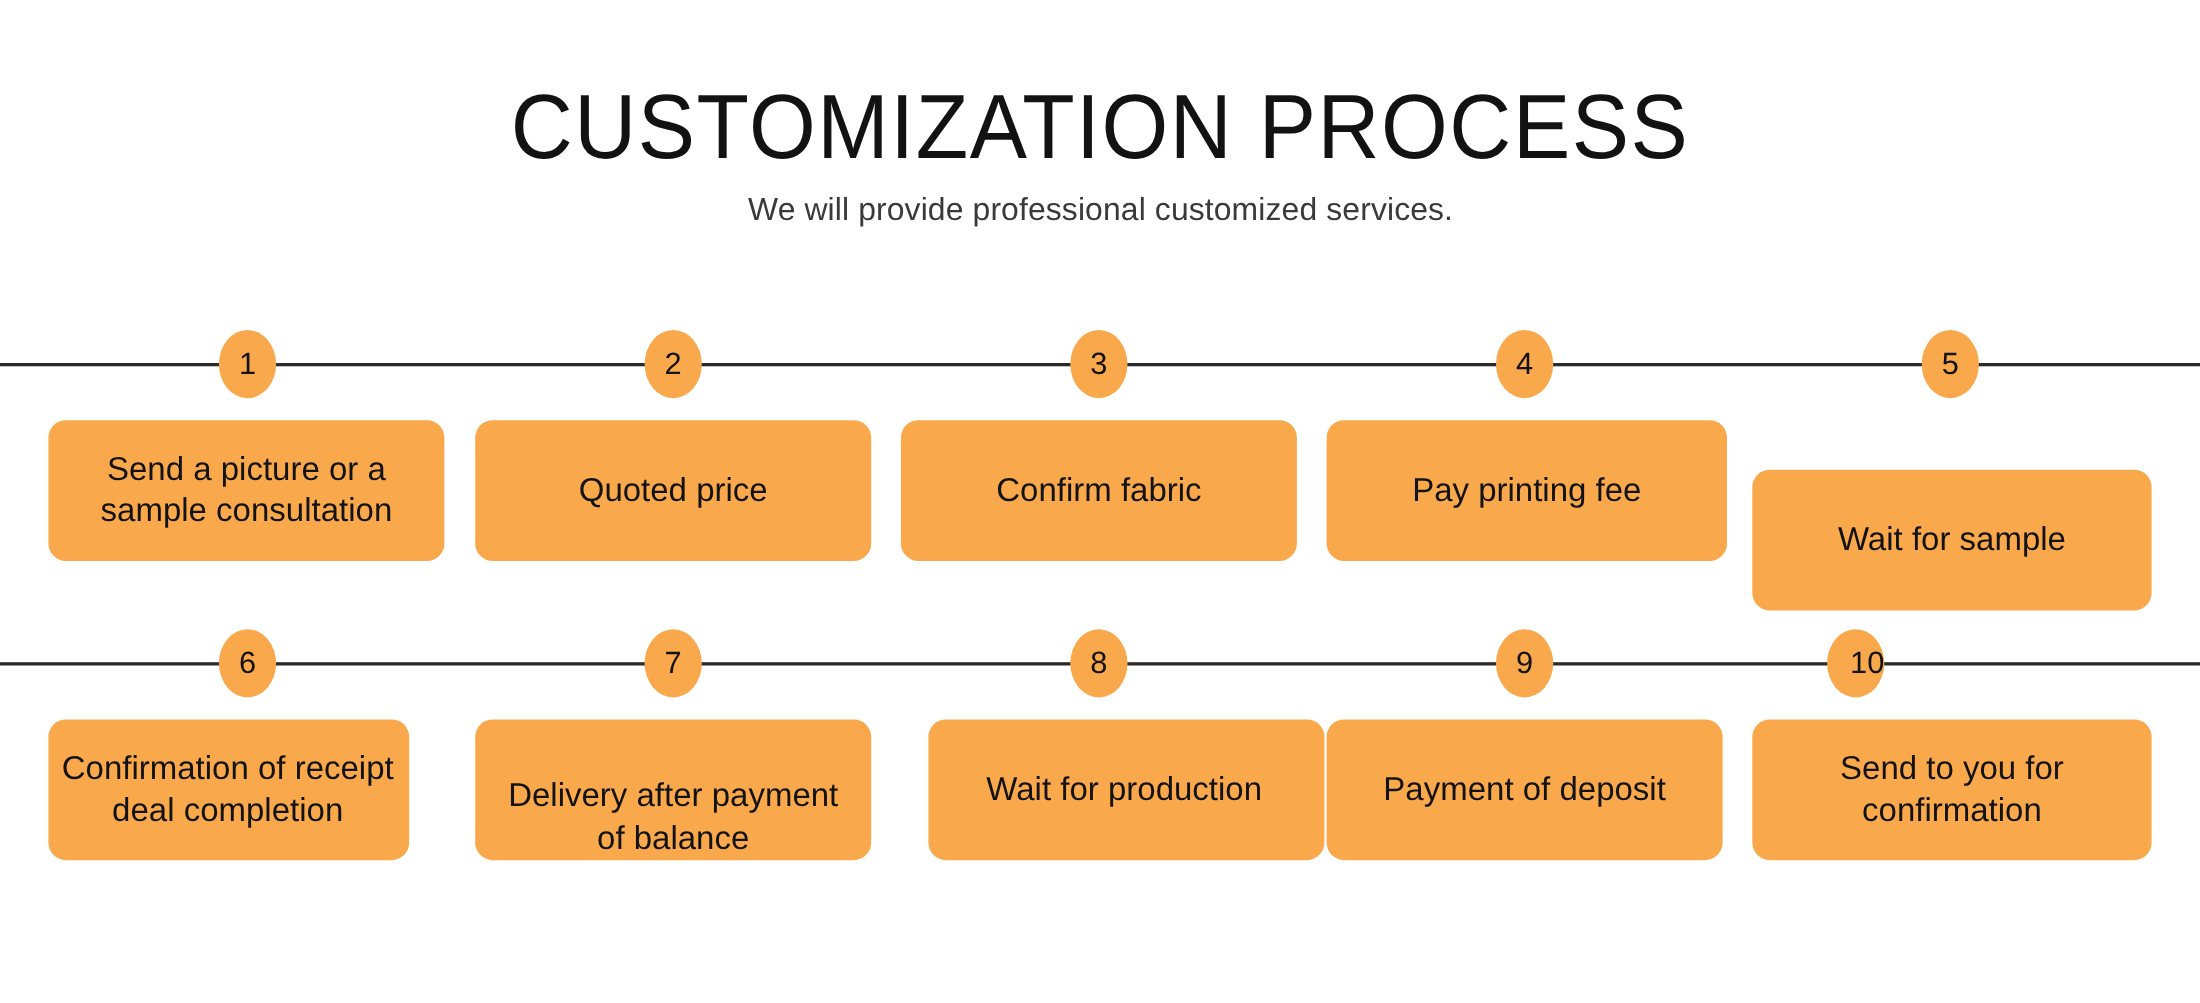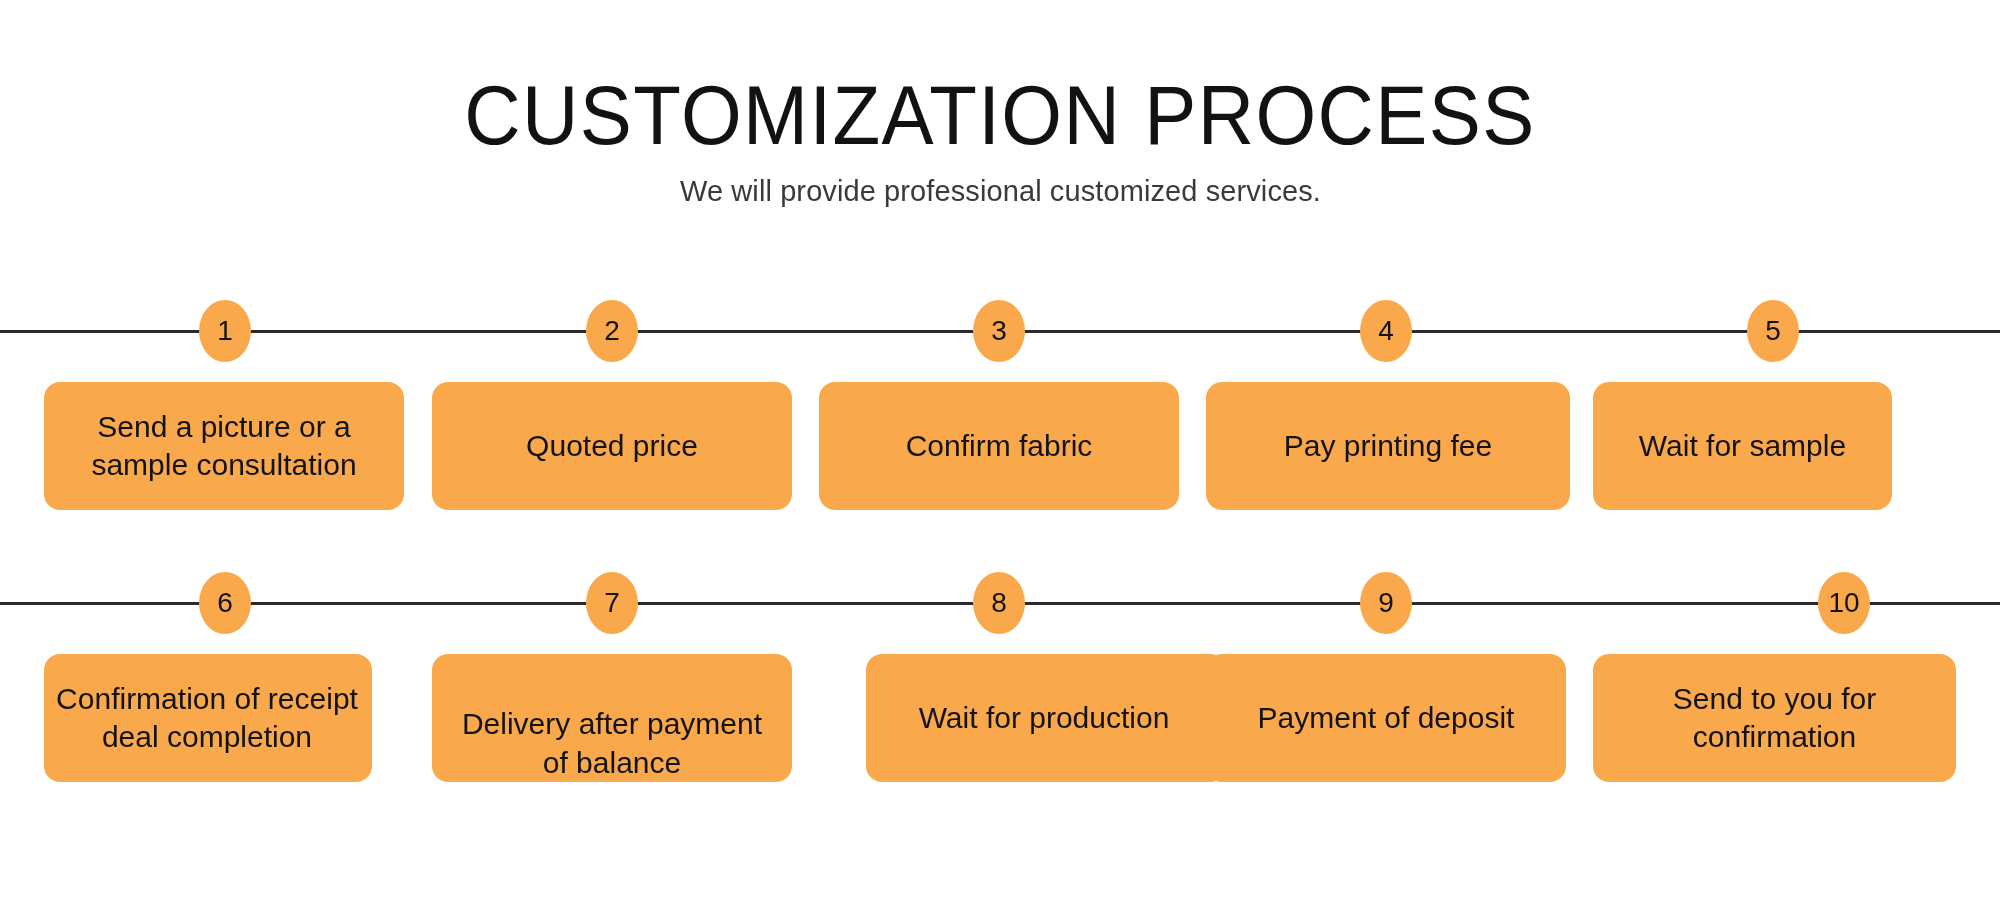--- a/index.html
+++ b/index.html
@@ -163,55 +163,55 @@
       </div>
       <div class="card" style="left:432px;width:360px;">
         <span class="card-label">Quoted price</span>
       </div>
       <div class="card" style="left:819px;width:360px;">
         <span class="card-label">Confirm fabric</span>
       </div>
       <div class="card" style="left:1206px;width:364px;">
         <span class="card-label">Pay printing fee</span>
       </div>
-      <div class="card" style="left:1593px;width:299px;">
+      <div class="card" style="left:1593px;width:363px;margin-top:45px;">
         <span class="card-label">Wait for sample</span>
       </div>
     </div>
   </div>
 
   <div class="row row--two">
     <div class="axis"></div>
     <div class="markers">
       <div class="marker" style="left:225px;">
         <span>6</span>
       </div>
       <div class="marker" style="left:612px;">
         <span>7</span>
       </div>
       <div class="marker" style="left:999px;">
         <span>8</span>
       </div>
       <div class="marker" style="left:1386px;">
         <span>9</span>
       </div>
-      <div class="marker" style="left:1844px;">
+      <div class="marker" style="left:1687px;justify-content:flex-end;">
         <span>10</span>
       </div>
     </div>
     <div class="cards">
       <div class="card" style="left:44px;width:328px;padding-left:12px;">
         <span class="card-label">Confirmation of receipt
 deal completion</span>
       </div>
       <div class="card" style="left:432px;width:360px;align-items:flex-end;">
         <span class="card-label">Delivery after payment
 of balance</span>
       </div>
-      <div class="card" style="left:866px;width:360px;padding-left:10px;">
+      <div class="card" style="left:844px;width:360px;padding-left:10px;">
         <span class="card-label">Wait for production</span>
       </div>
       <div class="card" style="left:1206px;width:360px;">
         <span class="card-label">Payment of deposit</span>
       </div>
       <div class="card" style="left:1593px;width:363px;">
         <span class="card-label">Send to you for
 confirmation</span>
       </div>
     </div>

